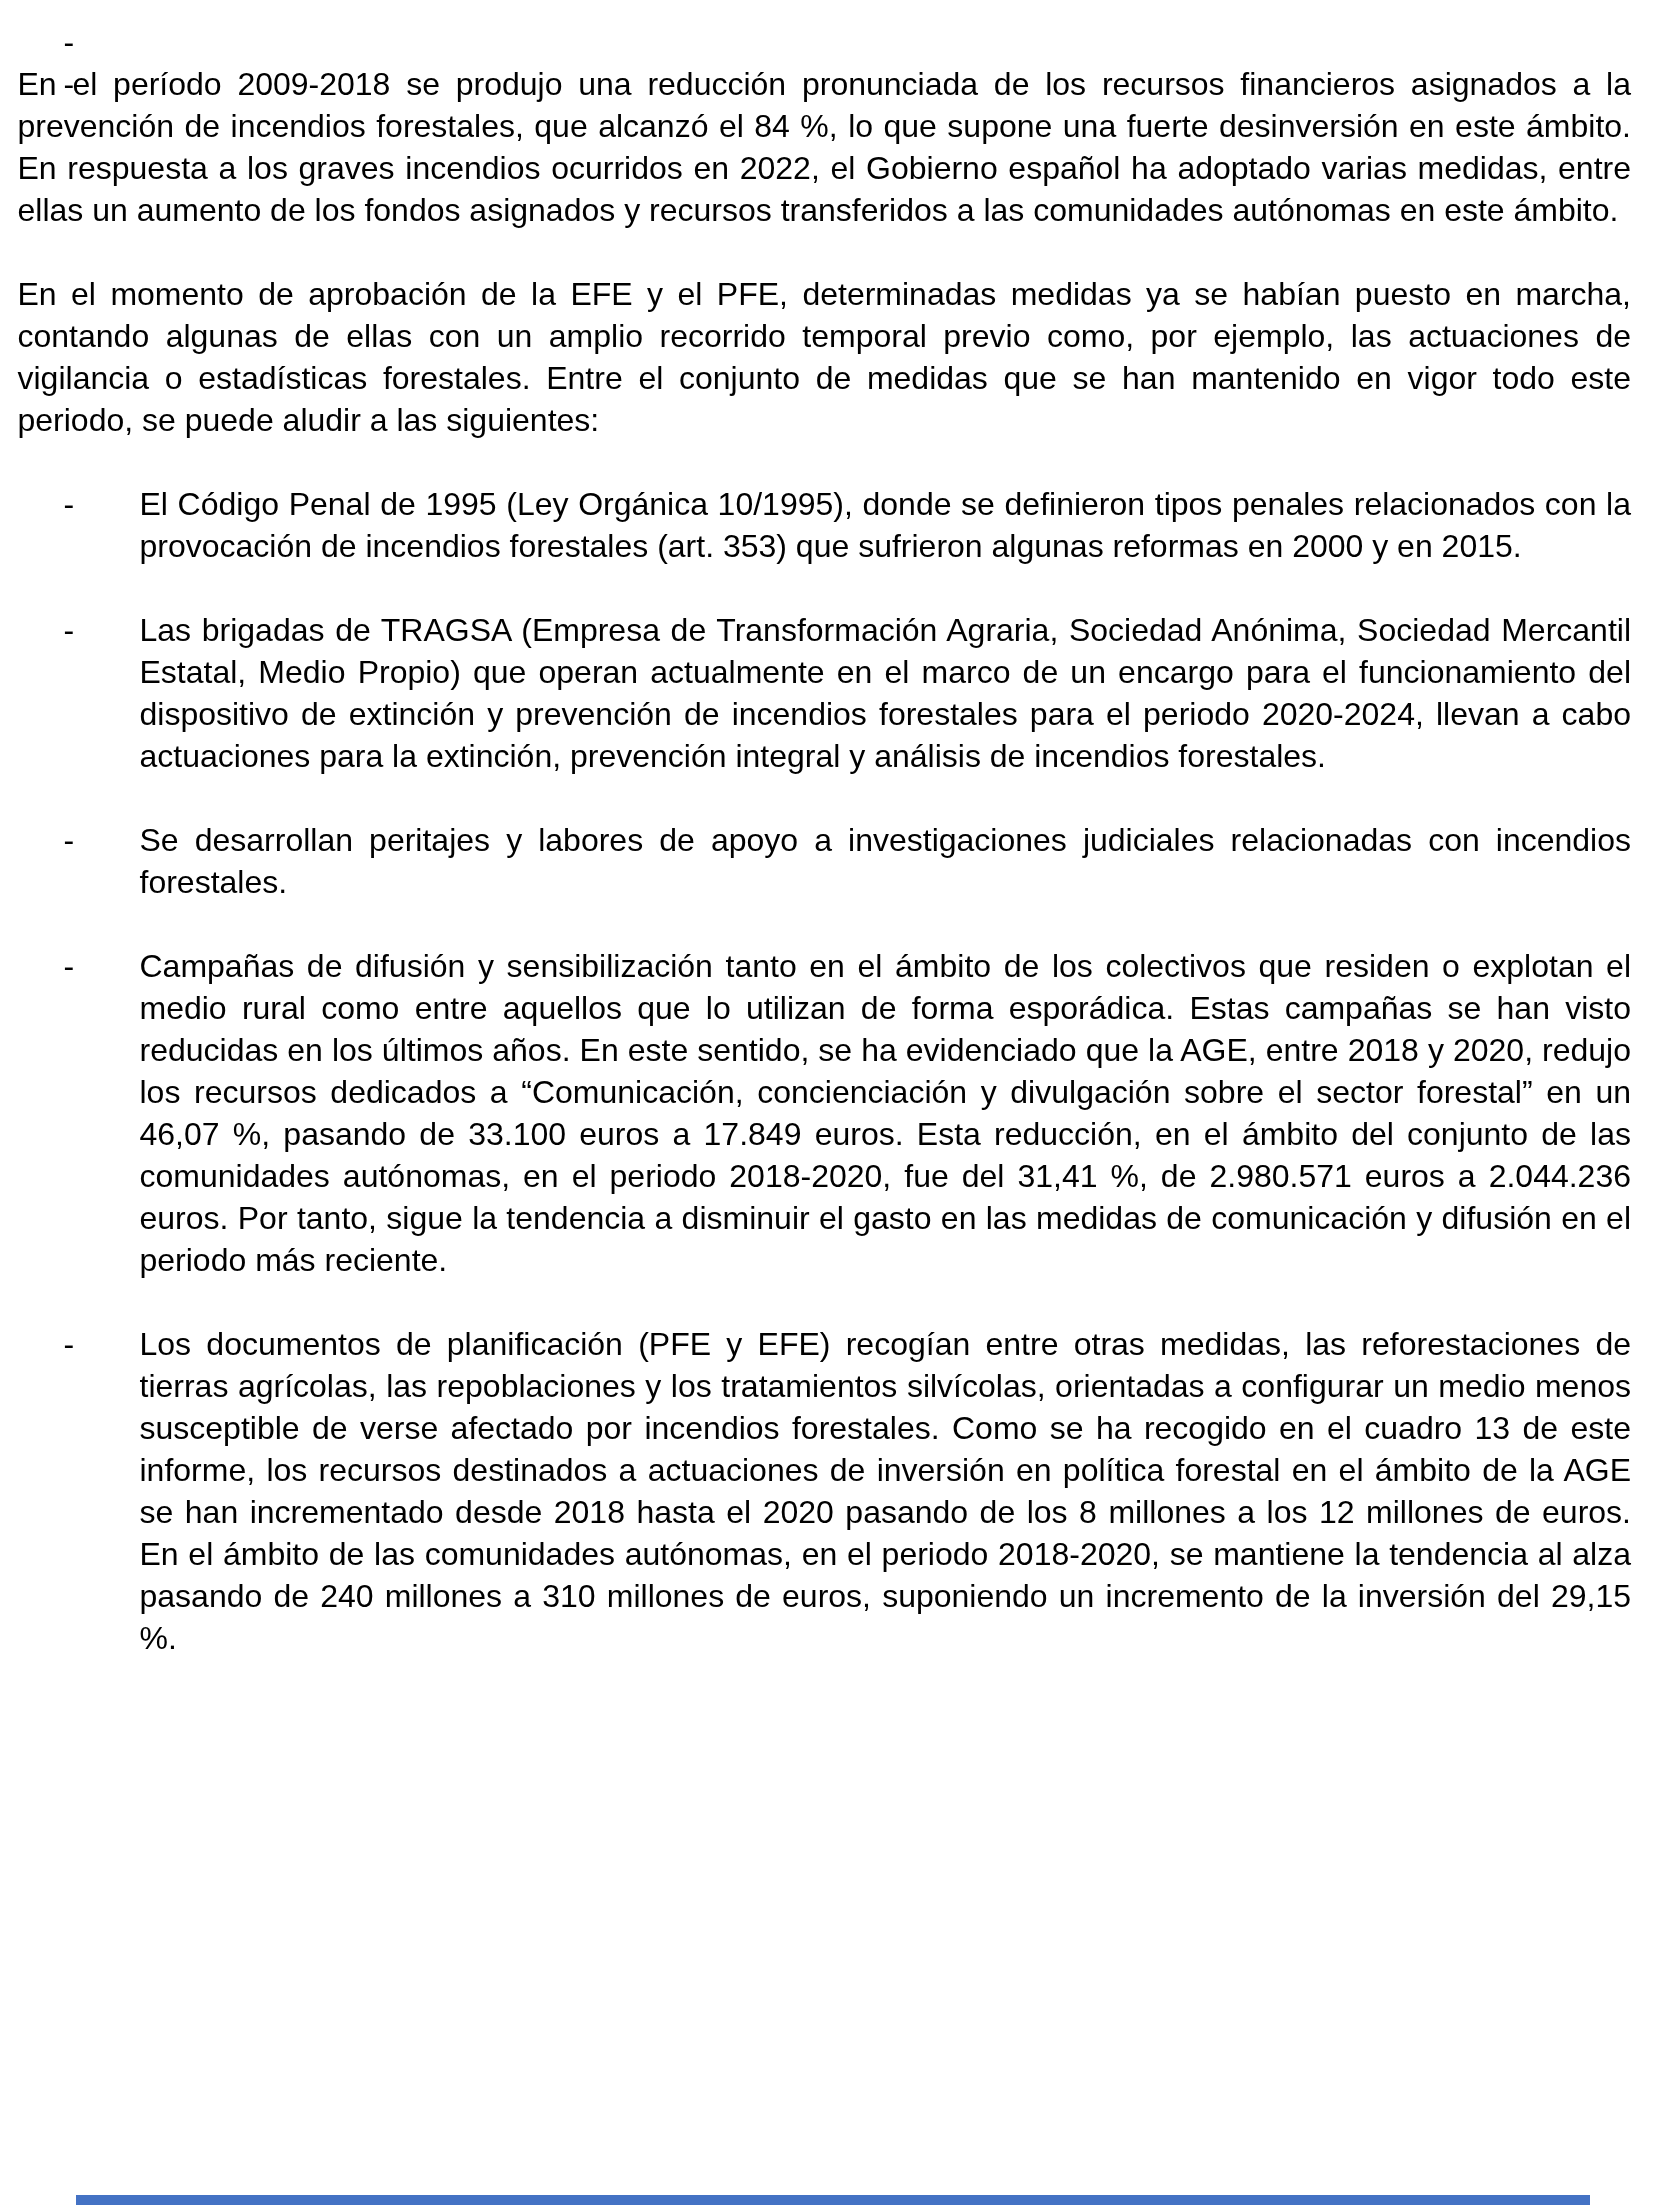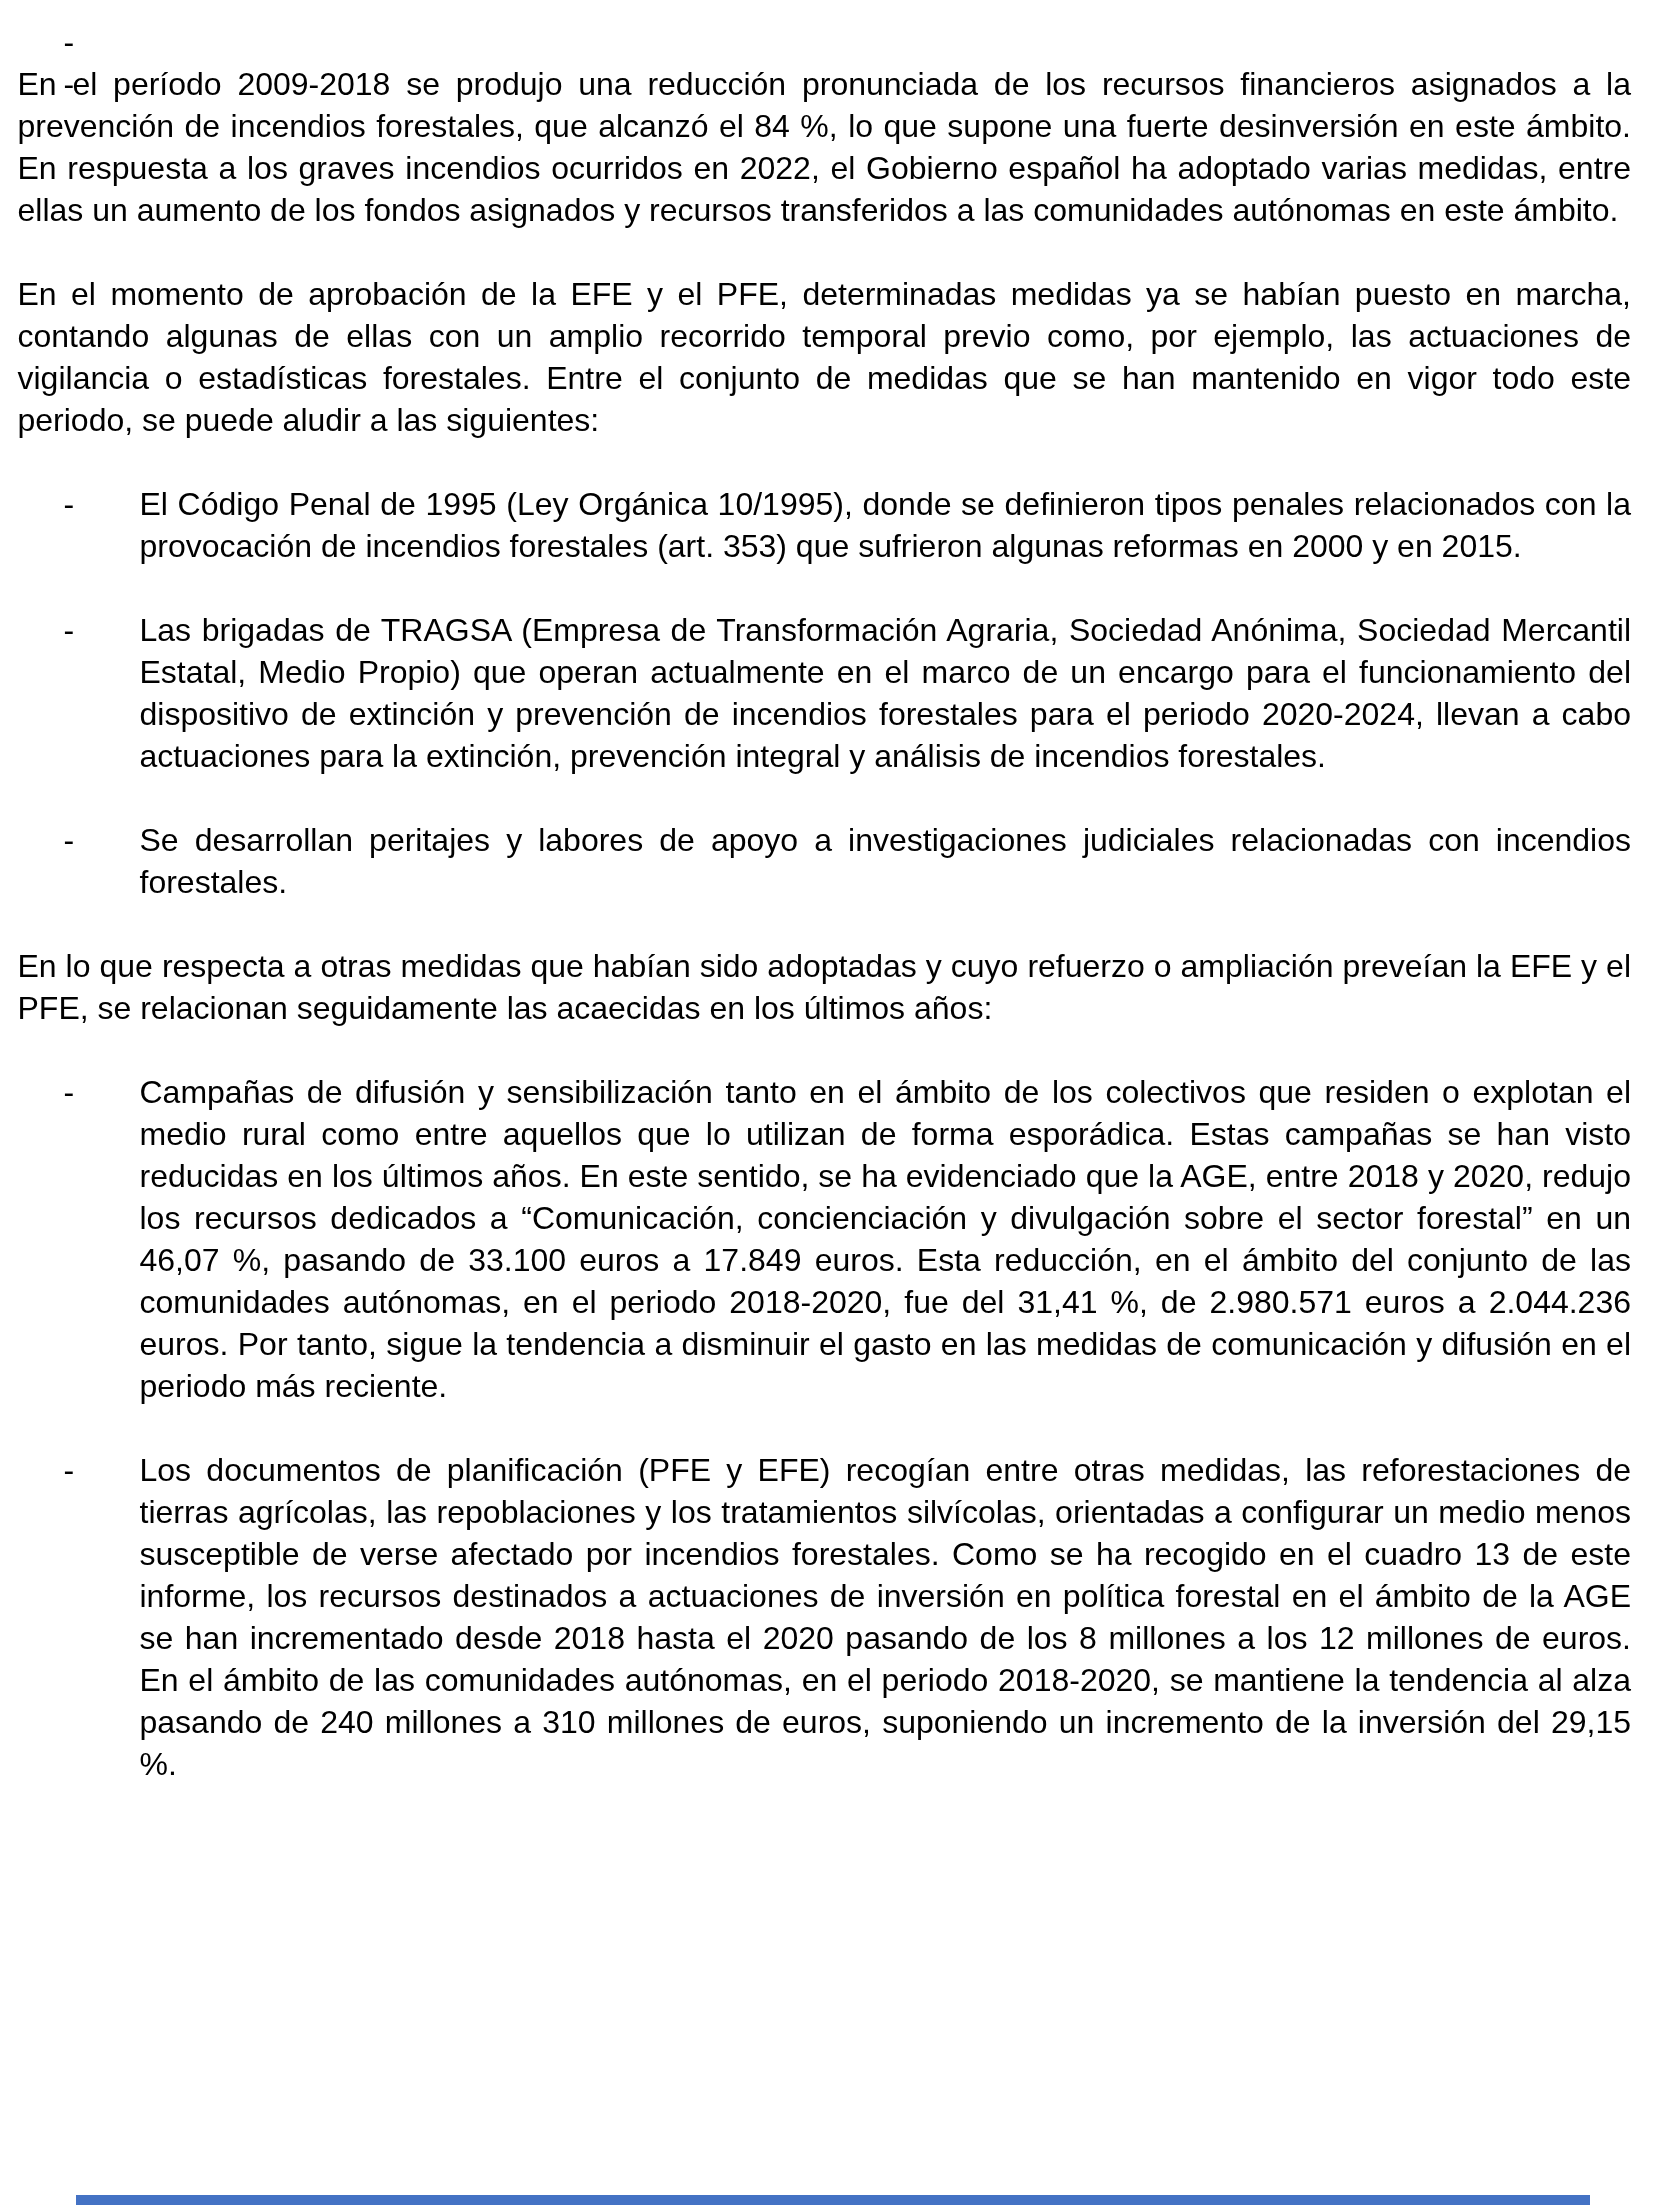--- a/index.html
+++ b/index.html
@@ -50,19 +50,18 @@
 <body style="background: rgb(255, 255, 255); color: rgb(0, 0, 0);">
 
 <main class="page">
     <div class="bullet-item"><span class="bullet-marker">-</span></div>
     <div class="bullet-item"><span class="bullet-marker">-</span></div>
     <p class="paragraph">En el período 2009-2018 se produjo una reducción pronunciada de los recursos financieros asignados a la prevención de incendios forestales, que alcanzó el 84 %, lo que supone una fuerte desinversión en este ámbito. En respuesta a los graves incendios ocurridos en 2022, el Gobierno español ha adoptado varias medidas, entre ellas un aumento de los fondos asignados y recursos transferidos a las comunidades autónomas en este ámbito.</p>
     <p class="paragraph">En el momento de aprobación de la EFE y el PFE, determinadas medidas ya se habían puesto en marcha, contando algunas de ellas con un amplio recorrido temporal previo como, por ejemplo, las actuaciones de vigilancia o estadísticas forestales. Entre el conjunto de medidas que se han mantenido en vigor todo este periodo, se puede aludir a las siguientes:</p>
     <div class="bullet-item"><span class="bullet-marker">-</span><span>El Código Penal de 1995 (Ley Orgánica 10/1995), donde se definieron tipos penales relacionados con la provocación de incendios forestales (art. 353) que sufrieron algunas reformas en 2000 y en 2015.</span></div>
     <div class="bullet-item"><span class="bullet-marker">-</span><span>Las brigadas de TRAGSA (Empresa de Transformación Agraria, Sociedad Anónima, Sociedad Mercantil Estatal, Medio Propio) que operan actualmente en el marco de un encargo para el funcionamiento del dispositivo de extinción y prevención de incendios forestales para el periodo 2020-2024, llevan a cabo actuaciones para la extinción, prevención integral y análisis de incendios forestales.</span></div>
     <div class="bullet-item"><span class="bullet-marker">-</span><span>Se desarrollan peritajes y labores de apoyo a investigaciones judiciales relacionadas con incendios forestales.</span></div>
-    <p class="paragraph">En lo que respecta a otras medidas que habían sido adoptadas y cuyo refuerzo o ampliación preveían la EFE y el PFE, se relacionan seguidamente las acaecidas en los últimos años:</p>
     <div class="bullet-item"><span class="bullet-marker">-</span><span>Campañas de difusión y sensibilización tanto en el ámbito de los colectivos que residen o explotan el medio rural como entre aquellos que lo utilizan de forma esporádica. Estas campañas se han visto reducidas en los últimos años. En este sentido, se ha evidenciado que la AGE, entre 2018 y 2020, redujo los recursos dedicados a “Comunicación, concienciación y divulgación sobre el sector forestal” en un 46,07 %, pasando de 33.100 euros a 17.849 euros. Esta reducción, en el ámbito del conjunto de las comunidades autónomas, en el periodo 2018-2020, fue del 31,41 %, de 2.980.571 euros a 2.044.236 euros. Por tanto, sigue la tendencia a disminuir el gasto en las medidas de comunicación y difusión en el periodo más reciente.</span></div>
     <div class="bullet-item"><span class="bullet-marker">-</span><span>Los documentos de planificación (PFE y EFE) recogían entre otras medidas, las reforestaciones de tierras agrícolas, las repoblaciones y los tratamientos silvícolas, orientadas a configurar un medio menos susceptible de verse afectado por incendios forestales. Como se ha recogido en el cuadro 13 de este informe, los recursos destinados a actuaciones de inversión en política forestal en el ámbito de la AGE se han incrementado desde 2018 hasta el 2020 pasando de los 8 millones a los 12 millones de euros. En el ámbito de las comunidades autónomas, en el periodo 2018-2020, se mantiene la tendencia al alza pasando de 240 millones a 310 millones de euros, suponiendo un incremento de la inversión del 29,15 %.</span></div>
   </main>
 
 <div class="page-bottom-bar" style="background: rgb(68, 114, 196);"></div>
 
 
 </body></html>

